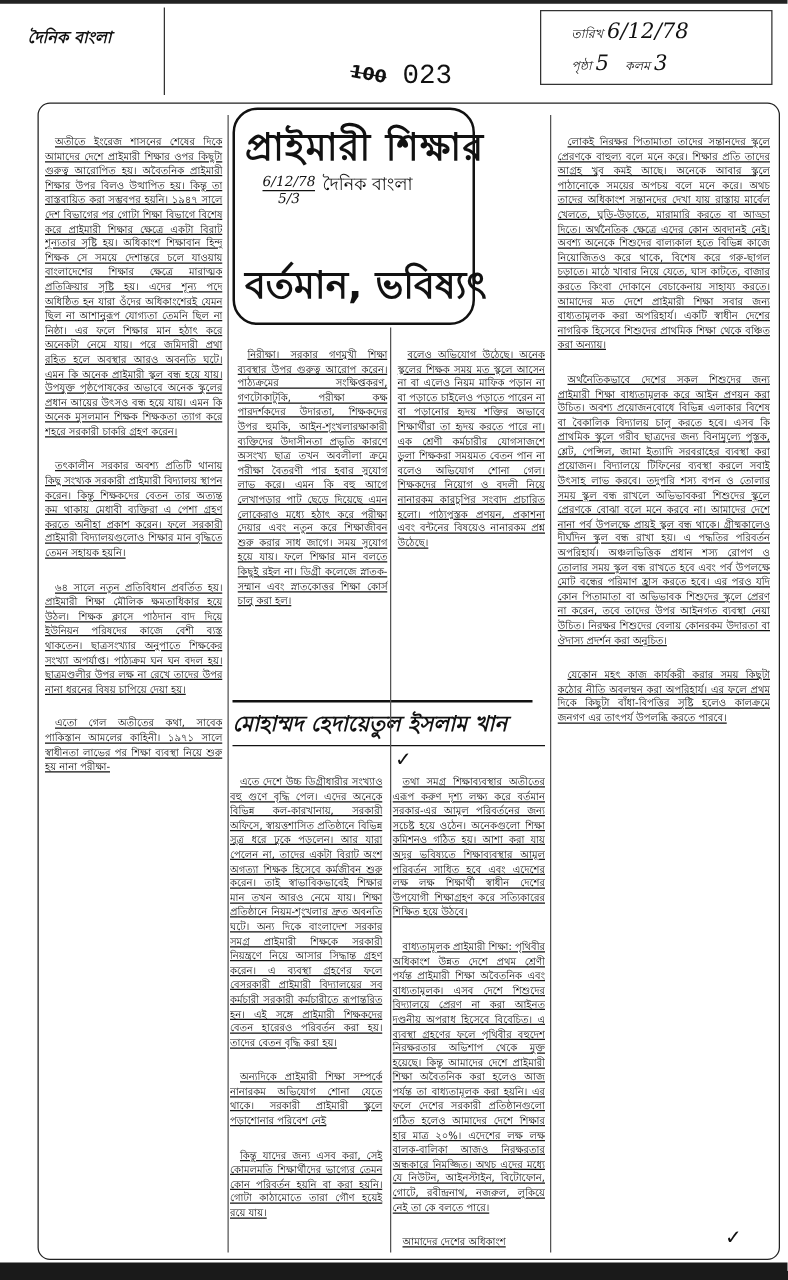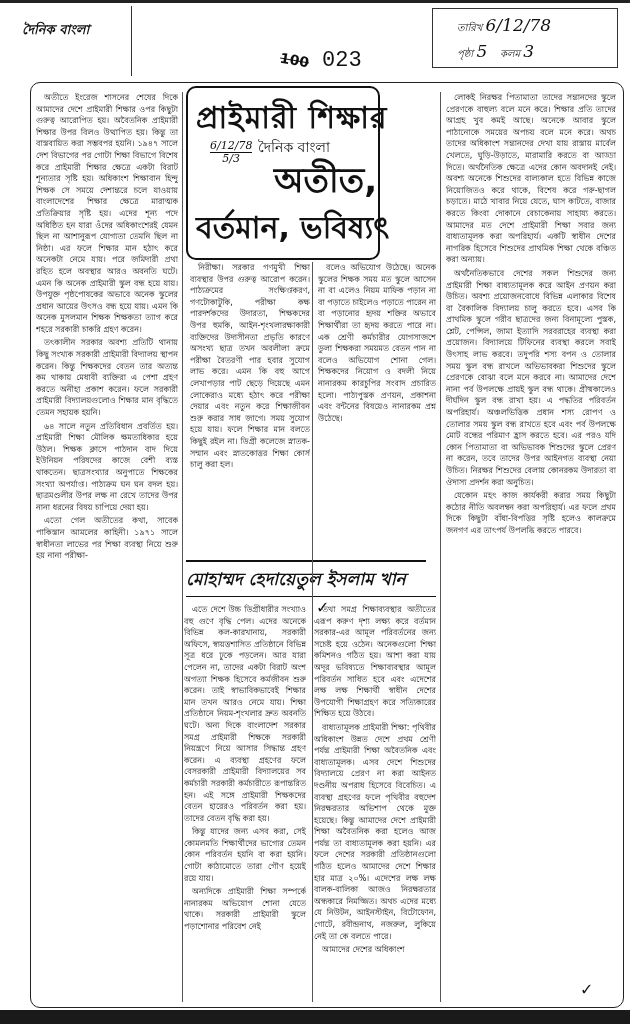--- a/index.html
+++ b/index.html
@@ -8,22 +8,22 @@
   .botbar { position:absolute; left:0; bottom:0; width:630px; height:14px; background:#1a1a1a; }
   .masthead { position:absolute; left:22px; top:20px; font-size:13px; font-weight:bold; font-style:italic; }
   .vline { position:absolute; left:131px; top:6px; width:1px; height:70px; background:#333; }
   .page-num { position:absolute; left:322px; top:48px; font-size:22px; font-family:"Liberation Mono", monospace; }
   .strike-num { position:absolute; left:280px; top:52px; font-size:14px; font-weight:bold; text-decoration:line-through; transform:rotate(10deg); }
   .stamp { position:absolute; left:432px; top:8px; width:184px; height:58px; border:1px solid #333; font-size:10px; }
   .stamp .row { position:absolute; left:24px; font-style:italic;text-align:center; }
   .stamp .row b { font-size:17px; font-weight:normal; font-family:"DejaVu Serif", serif; }
   .frame { position:absolute; left:30px; top:82px; width:592px; height:924px; border:1.5px solid #222; border-radius:10px; }
   .col { position:absolute; font-size:8px; line-height:11.6px; text-align:justify; overflow:hidden; }
-  .col p { margin:0 0 2px 0; text-indent:8px; }
-  .headline-box { position:absolute; left:186px; top:86px; width:190px; height:170px; border:2px solid #111; border-radius:10px; }
+  .col p { margin:16px 0 2px 0; text-indent:8px;text-decoration:underline; }
+  .headline-box { position:absolute; left:186px; top:86px; width:190px; height:170px; border:2px solid #111; border-radius:20px; }
   .hl1 { position:absolute; left:8px; top:6px; font-size:30px; font-weight:bold; letter-spacing:1px; white-space:nowrap; }
   .hl2 { position:absolute; left:70px; top:48px; font-size:14px; white-space:nowrap; }
   .hl3 { position:absolute; left:86px; top:66px; font-size:34px; font-weight:bold; white-space:nowrap; }
   .hl4 { position:absolute; left:8px; top:116px; font-size:30px; font-weight:bold; white-space:nowrap; }
   .hw-date { position:absolute; left:22px; top:52px; font-size:11px; font-style:italic; font-family:"DejaVu Serif", serif; line-height:12px; text-align:center; }
   .hw-date span { display:block; border-top:1px solid #111; }
   .byline-rule { position:absolute; left:186px; top:560px; width:240px; height:1.5px; background:#111; }
   .byline { position:absolute; left:186px; top:566px; font-size:17px; font-weight:bold; font-style:italic; white-space:nowrap; }
   .byline-rule2 { position:absolute; left:186px; top:596px; width:250px; height:1px; background:#111; }
   .coldiv { position:absolute; top:262px; width:1px; height:740px; background:#555; }
@@ -62,39 +62,38 @@
   <p>এতো গেল অতীতের কথা, সাবেক পাকিস্তান আমলের কাহিনী। ১৯৭১ সালে স্বাধীনতা লাভের পর শিক্ষা ব্যবস্থা নিয়ে শুরু হয় নানা পরীক্ষা-</p>
 </div>
 
 <div class="headline-box">
   <div class="hl1">প্রাইমারী শিক্ষার</div>
   <div class="hw-date">
     <div>6/12/78</div>
     <span>5/3</span>
   </div>
   <div class="hl2">দৈনিক বাংলা</div>
-  <div class="hl3">অতীত,</div>
   <div class="hl4">বর্তমান, ভবিষ্যৎ</div>
 </div>
 
 <div class="col" style="left:190px; top:262px; width:120px; height:290px;">
   <p>নিরীক্ষা। সরকার গণমুখী শিক্ষা ব্যবস্থার উপর গুরুত্ব আরোপ করেন। পাঠ্যক্রমের সংক্ষিপ্তকরণ, গণটোকাটুকি, পরীক্ষা কক্ষ পারদর্শকদের উদারতা, শিক্ষকদের উপর হুমকি, আইন-শৃংখলারক্ষাকারী ব্যক্তিদের উদাসীনতা প্রভৃতি কারণে অসংখ্য ছাত্র তখন অবলীলা ক্রমে পরীক্ষা বৈতরণী পার হবার সুযোগ লাভ করে। এমন কি বহু আগে লেখাপড়ার পাট ছেড়ে দিয়েছে এমন লোকেরাও মধ্যে হঠাৎ করে পরীক্ষা দেয়ার এবং নতুন করে শিক্ষাজীবন শুরু করার সাধ জাগে। সময় সুযোগ হয়ে যায়। ফলে শিক্ষার মান বলতে কিছুই রইল না। ডিগ্রী কলেজে স্নাতক-সম্মান এবং স্নাতকোত্তর শিক্ষা কোর্স চালু করা হল।</p>
 </div>
 <div class="col" style="left:318px; top:262px; width:118px; height:290px;">
   <p>বলেও অভিযোগ উঠেছে। অনেক স্কুলের শিক্ষক সময় মত স্কুলে আসেন না বা এলেও নিয়ম মাফিক পড়ান না বা পড়াতে চাইলেও পড়াতে পারেন না বা পড়ানোর হৃদয় শক্তির অভাবে শিক্ষার্থীরা তা হৃদয় করতে পারে না। এক শ্রেণী কর্মচারীর যোগসাজশে ডুলা শিক্ষকরা সময়মত বেতন পান না বলেও অভিযোগ শোনা গেল। শিক্ষকদের নিয়োগ ও বদলী নিয়ে নানারকম কারচুপির সংবাদ প্রচারিত হলো। পাঠ্যপুস্তক প্রণয়ন, প্রকাশনা এবং বন্টনের বিষয়েও নানারকম প্রশ্ন উঠেছে।</p>
 </div>
 
 <div class="byline-rule"></div>
 <div class="byline">মোহাম্মদ হেদায়েতুল ইসলাম খান</div>
 <div class="byline-rule2"></div>
 
 <div class="col" style="left:184px; top:604px; width:122px; height:400px;">
   <p>এতে দেশে উচ্চ ডিগ্রীধারীর সংখ্যাও বহু গুণে বৃদ্ধি পেল। এদের অনেকে বিভিন্ন কল-কারখানায়, সরকারী অফিসে, স্বায়ত্তশাসিত প্রতিষ্ঠানে বিভিন্ন সূত্র ধরে ঢুকে পড়লেন। আর যারা পেলেন না, তাদের একটা বিরাট অংশ অগত্যা শিক্ষক হিসেবে কর্মজীবন শুরু করেন। তাই স্বাভাবিকভাবেই শিক্ষার মান তখন আরও নেমে যায়। শিক্ষা প্রতিষ্ঠানে নিয়ম-শৃংখলার দ্রুত অবনতি ঘটে। অন্য দিকে বাংলাদেশ সরকার সমগ্র প্রাইমারী শিক্ষকে সরকারী নিয়ন্ত্রণে নিয়ে আসার সিদ্ধান্ত গ্রহণ করেন। এ ব্যবস্থা গ্রহণের ফলে বেসরকারী প্রাইমারী বিদ্যালয়ের সব কর্মচারী সরকারী কর্মচারীতে রূপান্তরিত হন। এই সঙ্গে প্রাইমারী শিক্ষকদের বেতন হারেরও পরিবর্তন করা হয়। তাদের বেতন বৃদ্ধি করা হয়।</p>
+  <p>অন্যদিকে প্রাইমারী শিক্ষা সম্পর্কে নানারকম অভিযোগ শোনা যেতে থাকে। সরকারী প্রাইমারী স্কুলে পড়াশোনার পরিবেশ নেই</p>
   <p>কিন্তু যাদের জন্য এসব করা, সেই কোমলমতি শিক্ষার্থীদের ভাগ্যের তেমন কোন পরিবর্তন হয়নি বা করা হয়নি। গোটা কাঠামোতে তারা গৌণ হয়েই রয়ে যায়।</p>
-  <p>অন্যদিকে প্রাইমারী শিক্ষা সম্পর্কে নানারকম অভিযোগ শোনা যেতে থাকে। সরকারী প্রাইমারী স্কুলে পড়াশোনার পরিবেশ নেই</p>
 </div>
 <div class="col" style="left:314px; top:604px; width:122px; height:400px;">
   <p>তথা সমগ্র শিক্ষাব্যবস্থার অতীতের এরূপ করুণ দৃশ্য লক্ষ্য করে বর্তমান সরকার-এর আমূল পরিবর্তনের জন্য সচেষ্ট হয়ে ওঠেন। অনেকগুলো শিক্ষা কমিশনও গঠিত হয়। আশা করা যায় অদূর ভবিষ্যতে শিক্ষাব্যবস্থার আমূল পরিবর্তন সাধিত হবে এবং এদেশের লক্ষ লক্ষ শিক্ষার্থী স্বাধীন দেশের উপযোগী শিক্ষাগ্রহণ করে সত্যিকারের শিক্ষিত হয়ে উঠবে।</p>
   <p>বাধ্যতামূলক প্রাইমারী শিক্ষা: পৃথিবীর অধিকাংশ উন্নত দেশে প্রথম শ্রেণী পর্যন্ত প্রাইমারী শিক্ষা অবৈতনিক এবং বাধ্যতামূলক। এসব দেশে শিশুদের বিদ্যালয়ে প্রেরণ না করা আইনত দণ্ডনীয় অপরাধ হিসেবে বিবেচিত। এ ব্যবস্থা গ্রহণের ফলে পৃথিবীর বহুদেশ নিরক্ষরতার অভিশাপ থেকে মুক্ত হয়েছে। কিন্তু আমাদের দেশে প্রাইমারী শিক্ষা অবৈতনিক করা হলেও আজ পর্যন্ত তা বাধ্যতামূলক করা হয়নি। এর ফলে দেশের সরকারী প্রতিষ্ঠানগুলো গঠিত হলেও আমাদের দেশে শিক্ষার হার মাত্র ২০%। এদেশের লক্ষ লক্ষ বালক-বালিকা আজও নিরক্ষরতার অন্ধকারে নিমজ্জিত। অথচ এদের মধ্যে যে নিউটন, আইনস্টাইন, বিটোফোন, গোটে, রবীন্দ্রনাথ, নজরুল, লুকিয়ে নেই তা কে বলতে পারে।</p>
   <p>আমাদের দেশের অধিকাংশ</p>
 </div>
 
 <div class="col" style="left:446px; top:92px; width:170px; height:910px;">
   <p>লোকই নিরক্ষর পিতামাতা তাদের সন্তানদের স্কুলে প্রেরণকে বাহুল্য বলে মনে করে। শিক্ষার প্রতি তাদের আগ্রহ খুব কমই আছে। অনেকে আবার স্কুলে পাঠানোকে সময়ের অপচয় বলে মনে করে। অথচ তাদের অধিকাংশ সন্তানদের দেখা যায় রাস্তায় মার্বেল খেলতে, ঘুড়ি-উড়াতে, মারামারি করতে বা আড্ডা দিতে। অর্থনৈতিক ক্ষেত্রে এদের কোন অবদানই নেই। অবশ্য অনেকে শিশুদের বাল্যকাল হতে বিভিন্ন কাজে নিয়োজিতও করে থাকে, বিশেষ করে গরু-ছাগল চড়াতে। মাঠে খাবার নিয়ে যেতে, ঘাস কাটতে, বাজার করতে কিংবা দোকানে বেচাকেনায় সাহায্য করতে। আমাদের মত দেশে প্রাইমারী শিক্ষা সবার জন্য বাধ্যতামূলক করা অপরিহার্য। একটি স্বাধীন দেশের নাগরিক হিসেবে শিশুদের প্রাথমিক শিক্ষা থেকে বঞ্চিত করা অন্যায়।</p>
   <p>অর্থনৈতিকভাবে দেশের সকল শিশুদের জন্য প্রাইমারী শিক্ষা বাধ্যতামূলক করে আইন প্রণয়ন করা উচিত। অবশ্য প্রয়োজনবোধে বিভিন্ন এলাকার বিশেষ বা বৈকালিক বিদ্যালয় চালু করতে হবে। এসব কি প্রাথমিক স্কুলে গরীব ছাত্রদের জন্য বিনামূল্যে পুস্তক, শ্লেট, পেন্সিল, জামা ইত্যাদি সরবরাহের ব্যবস্থা করা প্রয়োজন। বিদ্যালয়ে টিফিনের ব্যবস্থা করলে সবাই উৎসাহ লাভ করবে। তদুপরি শস্য বপন ও তোলার সময় স্কুল বন্ধ রাখলে অভিভাবকরা শিশুদের স্কুলে প্রেরণকে বোঝা বলে মনে করবে না। আমাদের দেশে নানা পর্ব উপলক্ষে প্রায়ই স্কুল বন্ধ থাকে। গ্রীষ্মকালেও দীর্ঘদিন স্কুল বন্ধ রাখা হয়। এ পদ্ধতির পরিবর্তন অপরিহার্য। অঞ্চলভিত্তিক প্রধান শস্য রোপণ ও তোলার সময় স্কুল বন্ধ রাখতে হবে এবং পর্ব উপলক্ষে মোট বন্ধের পরিমাণ হ্রাস করতে হবে। এর পরও যদি কোন পিতামাতা বা অভিভাবক শিশুদের স্কুলে প্রেরণ না করেন, তবে তাদের উপর আইনগত ব্যবস্থা নেয়া উচিত। নিরক্ষর শিশুদের বেলায় কোনরকম উদারতা বা ঔদাস্য প্রদর্শন করা অনুচিত।</p>

